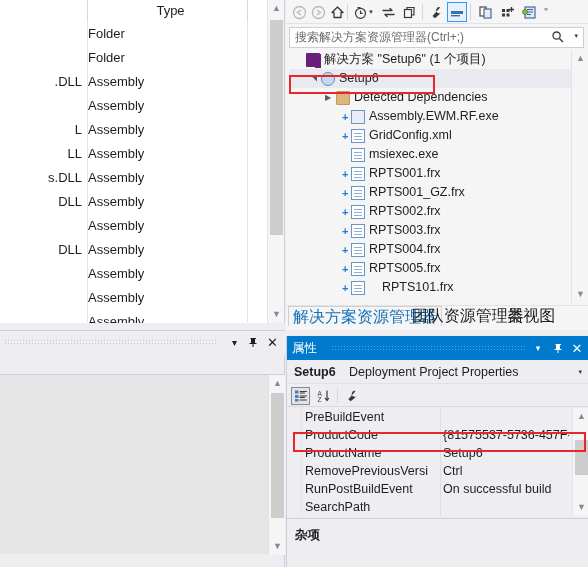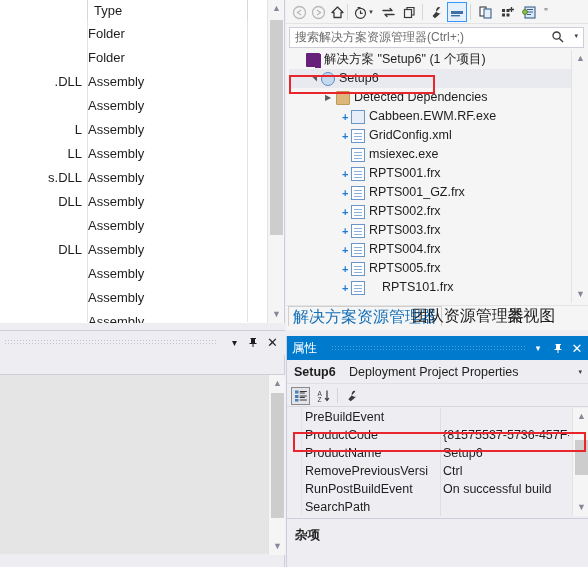--- a/index.html
+++ b/index.html
@@ -15,21 +15,21 @@
   #root { position: relative; width: 588px; height: 567px; background: #eeeef2; }
 
   
   #left-filelist {
     position: absolute; left: 0; top: 0; width: 285px; height: 323px;
     background: #ffffff; border-right: 1px solid #cccedb;
     overflow: hidden;
   }
   .fl-header {
     position: absolute; left: 0; top: 0; width: 100%; height: 21px;
-    background: #ffffff; border-bottom: 1px solid #0f172a;
+    background: #ffffff; border-bottom: 1px solid #0f172a; text-align: center;
   }
   .fl-head-cell {
     position: absolute; top: 0; height: 21px; line-height: 21px;
     font-size: 13px; color: #1e1e1e; padding-left: 6px;
     border-right: 1px solid #d8d8d8; background: #ffffff;
   }
   .fl-rows { position: absolute; left: 0; top: 22px; width: 100%; }
   .fl-row { position: relative; height: 24px; line-height: 24px; }
   .fl-name {
     position: absolute; left: 0; top: 0; width: 84px; height: 24px;
@@ -427,21 +427,21 @@
           <div class="lb" style="left: 50px;">Setup6</div>
         </div>
         <div class="tr">
           <div class="exp" style="left: 33px;">▶</div>
           <div class="ic ic-folder" style="left: 47px;"></div>
           <div class="lb" style="left: 65px;">Detected Dependencies</div>
         </div>
         <div class="tr">
           <div class="ic ic-exe" style="left: 62px;"></div>
           <div class="plus" style="left: 53px;">+</div>
-          <div class="lb" style="left: 80px;">Cabbeen.EWM.RF.exe</div>
+          <div class="lb" style="left: 80px;">Assembly.EWM.RF.exe</div>
         </div>
         <div class="tr">
           <div class="ic ic-doc" style="left: 62px;"></div>
           <div class="plus" style="left: 53px;">+</div>
           <div class="lb" style="left: 80px;">GridConfig.xml</div>
         </div>
         <div class="tr">
           <div class="ic ic-doc" style="left: 62px;"></div>
           <div class="lb" style="left: 80px;">msiexec.exe</div>
         </div>

